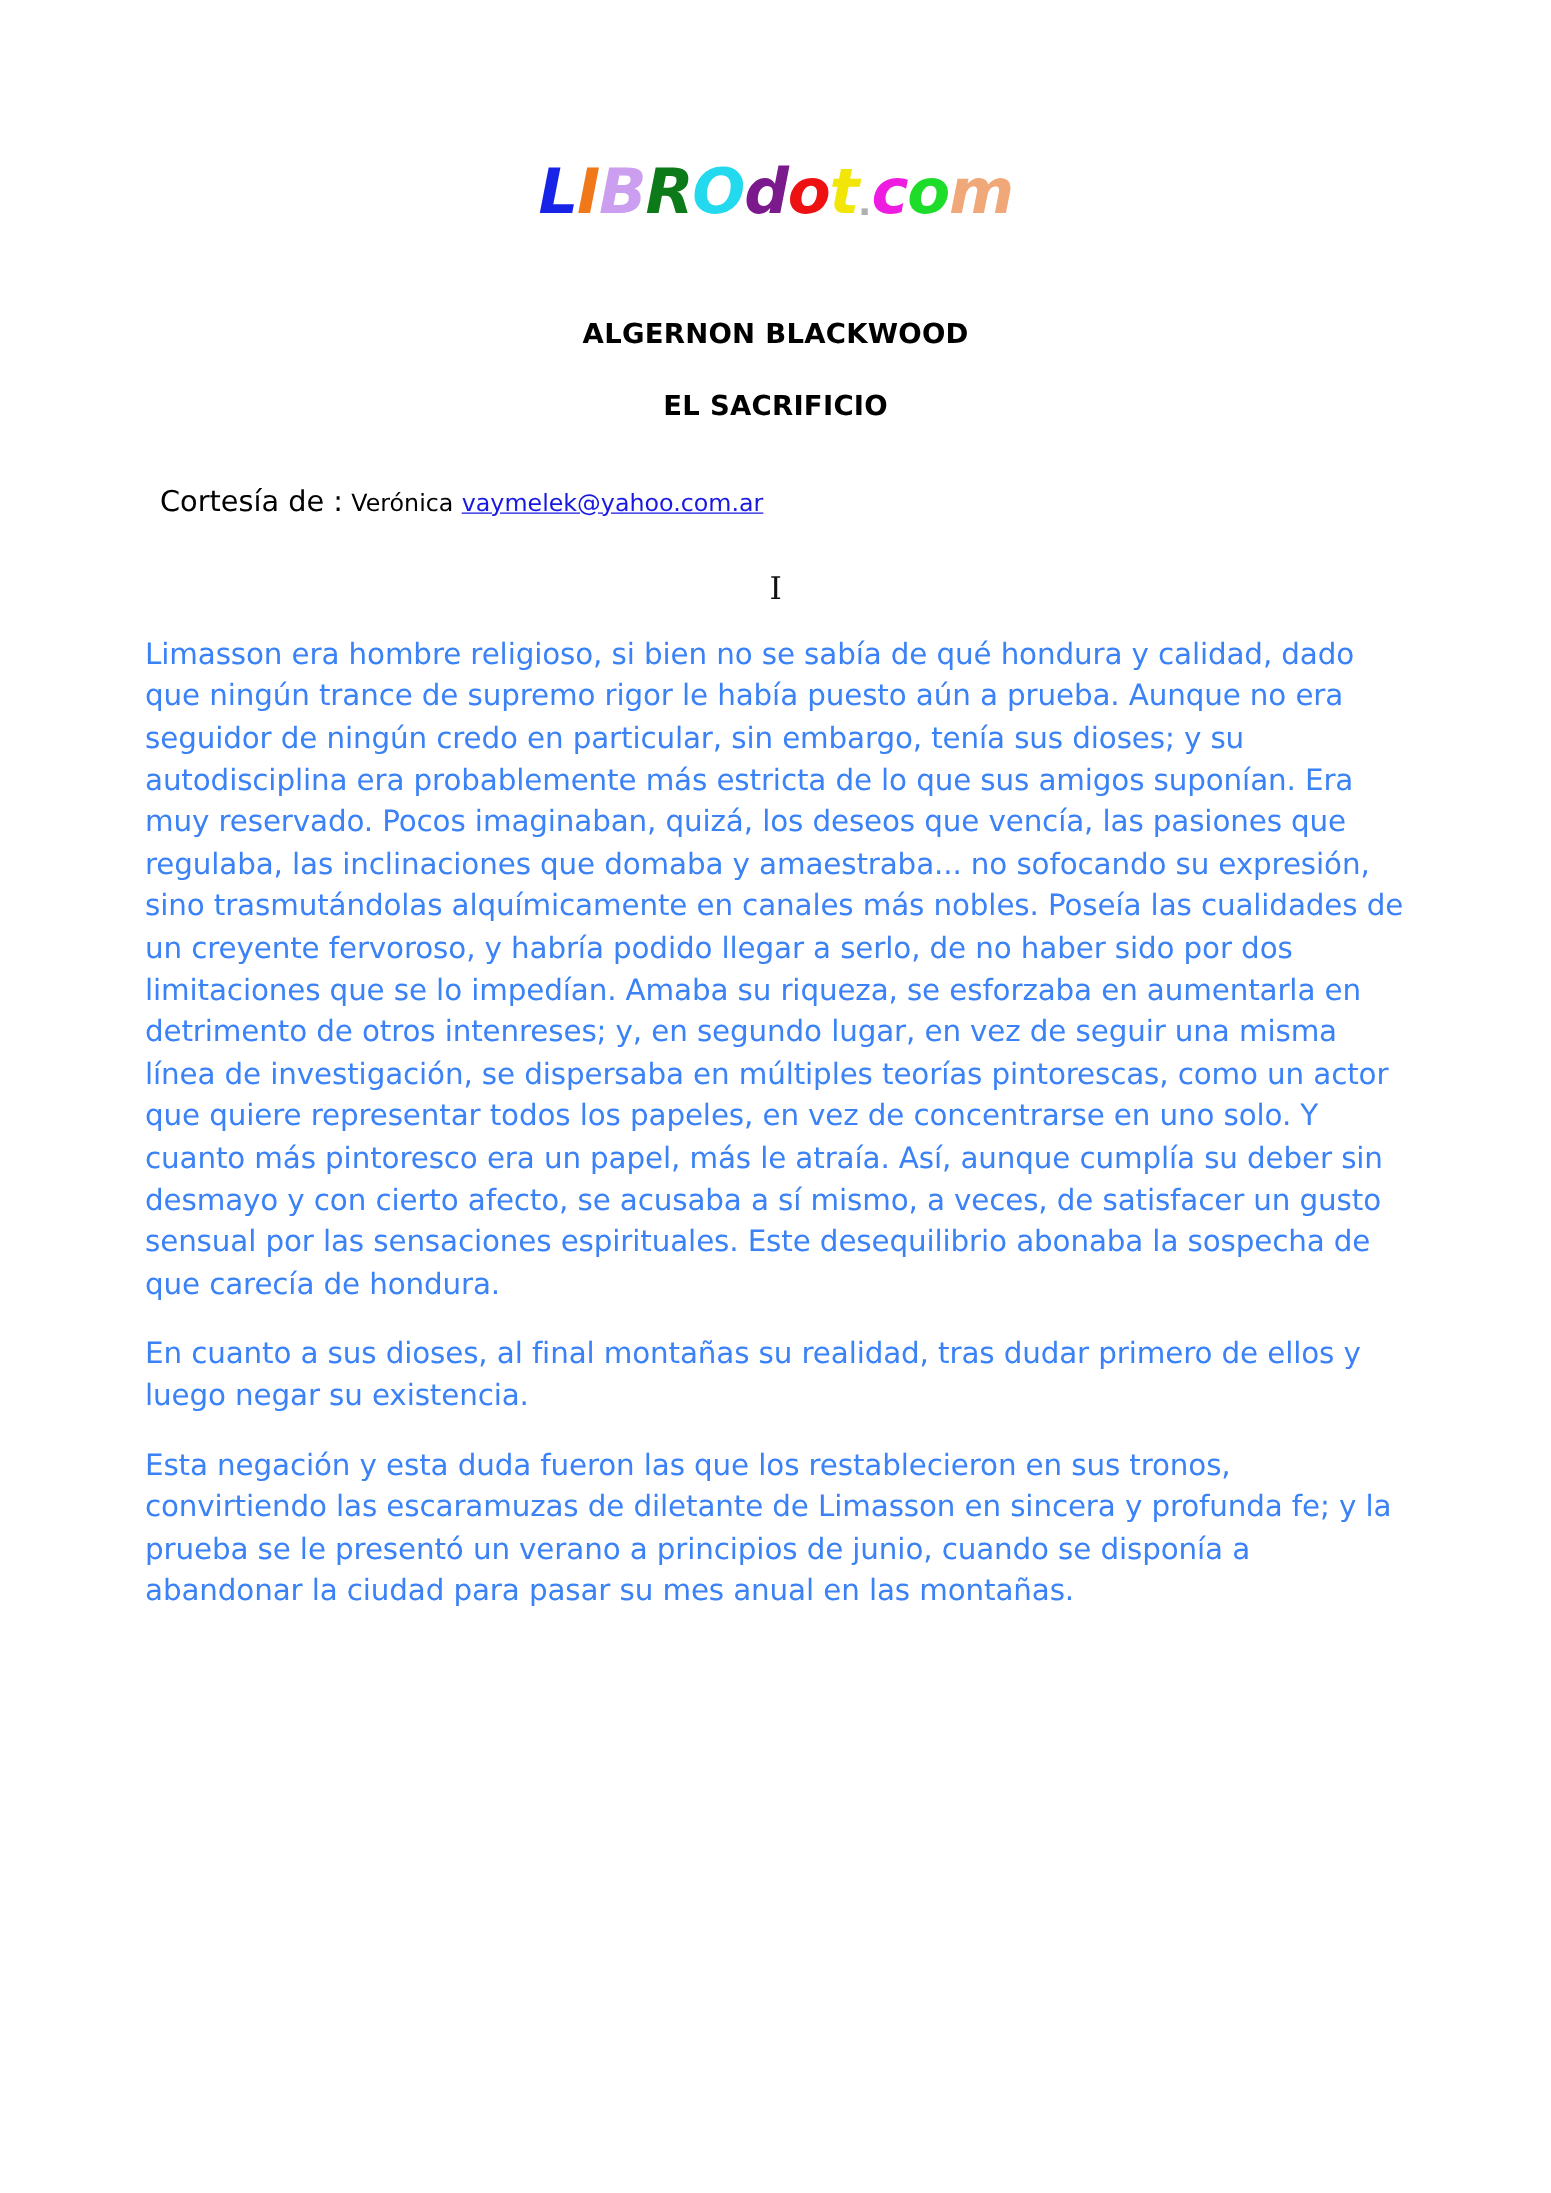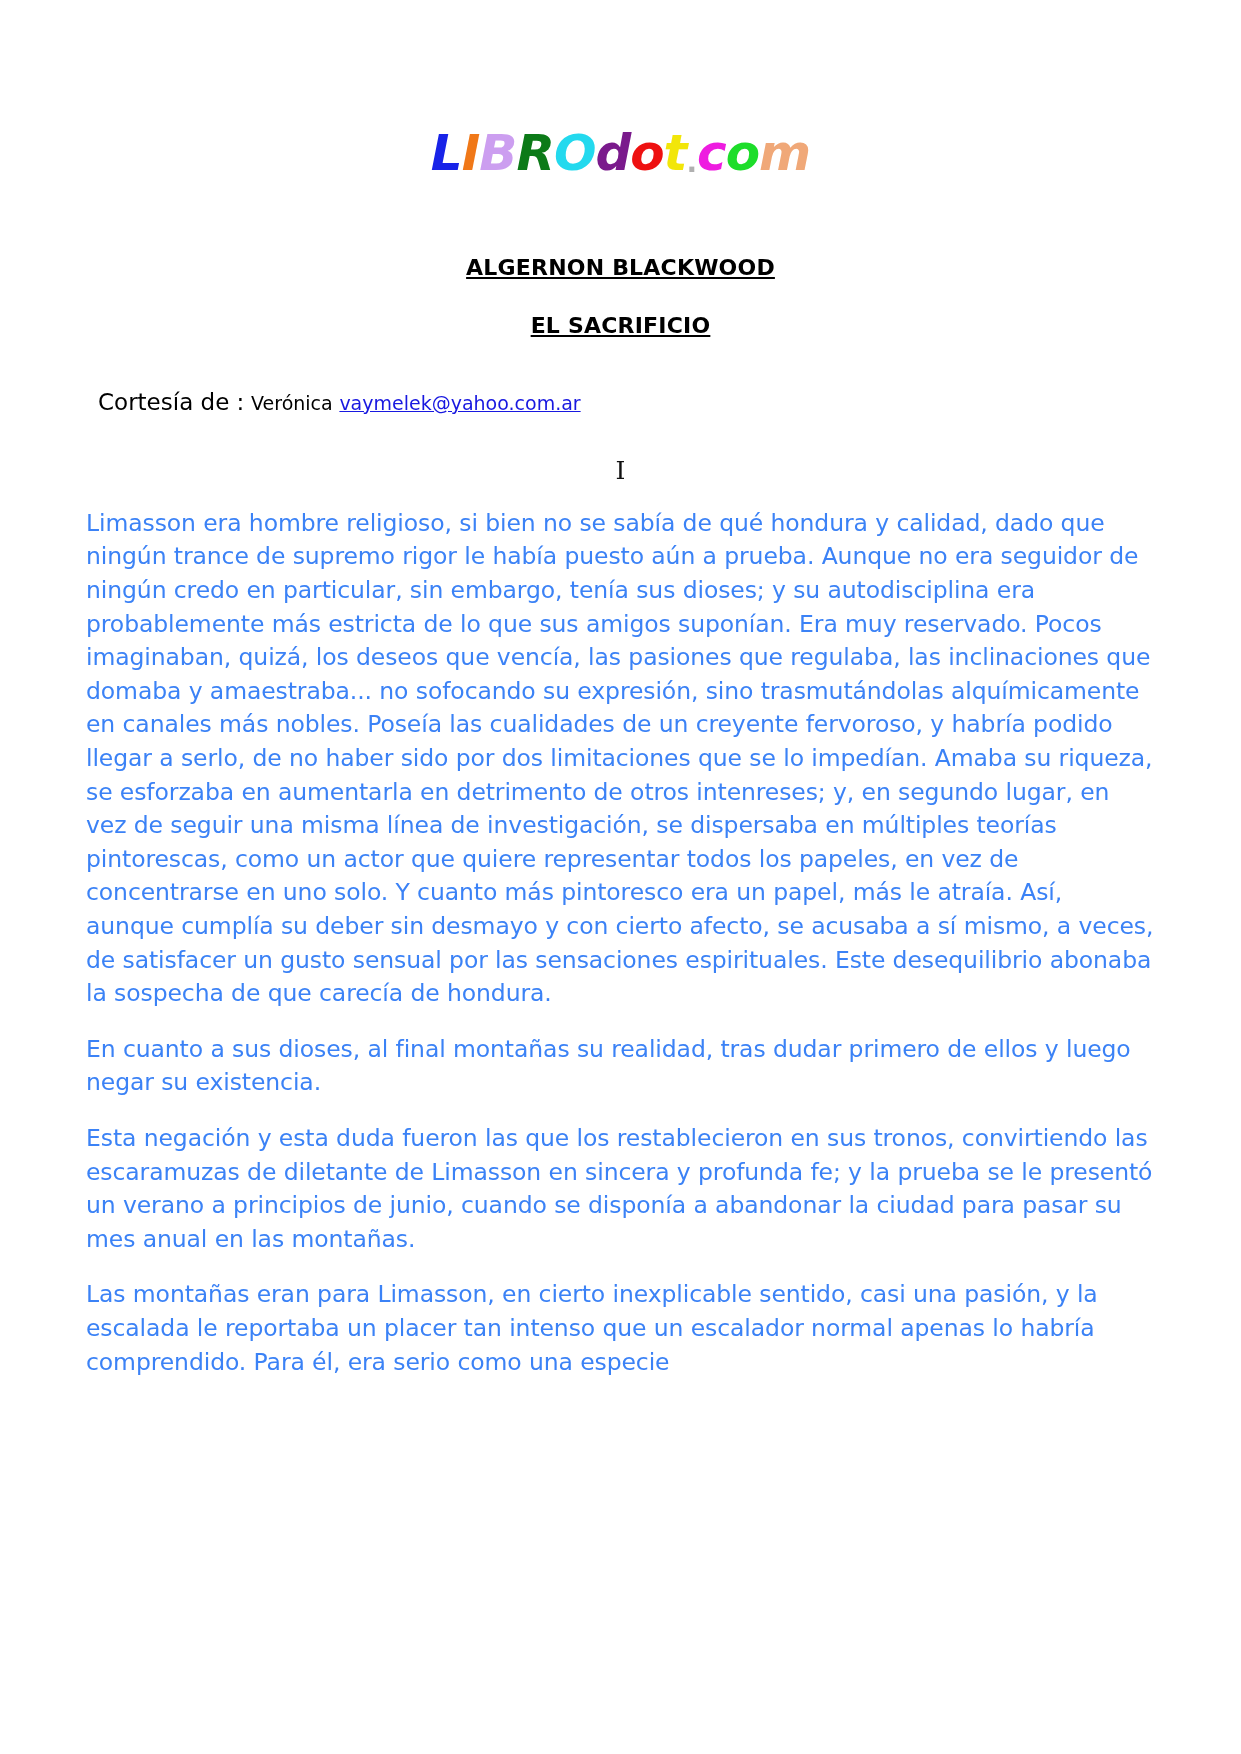--- a/index.html
+++ b/index.html
@@ -13,21 +13,21 @@
     font-family: "DejaVu Sans", sans-serif;
     color: #000000;
     overflow: hidden;
   }
   .page {
     position: relative;
     width: 1241px;
     height: 1748px;
     background: #ffffff;
     box-sizing: border-box;
-    padding: 0 86px;
+    padding: 0 116px;
   }
 
   
   .logo-wrap {
     padding-top: 128px;
     text-align: center;
     line-height: 1;
   }
   .logo {
     display: inline-block;
@@ -49,21 +49,20 @@
   }
 
   
   .doc-heading {
     text-align: center;
     font-family: "DejaVu Sans", sans-serif;
     font-weight: bold;
     font-size: 22px;
     letter-spacing: 0.2px;
     color: #000;
-    text-decoration: underline;
   }
   .author { margin-top: 77px; }
   .title  { margin-top: 33px; }
 
   
   .courtesy {
     margin-top: 50px;
     font-size: 21px;
     line-height: 1.3;
     padding-left: 12px;
@@ -122,16 +121,15 @@
     <span class="small">Verónica</span>
     <a class="email" href="#">vaymelek@yahoo.com.ar</a>
   </div>
 
   <div class="section-numeral">I</div>
 
   <div class="body-text" id="body-text">
       <p>Limasson era hombre religioso, si bien no se sabía de qué hondura y calidad, dado que ningún trance de supremo rigor le había puesto aún a prueba. Aunque no era seguidor de ningún credo en particular, sin embargo, tenía sus dioses; y su autodisciplina era probablemente más estricta de lo que sus amigos suponían. Era muy reservado. Pocos imaginaban, quizá, los deseos que vencía, las pasiones que regulaba, las inclinaciones que domaba y amaestraba... no sofocando su expresión, sino trasmutándolas alquímicamente en canales más nobles. Poseía las cualidades de un creyente fervoroso, y habría podido llegar a serlo, de no haber sido por dos limitaciones que se lo impedían. Amaba su riqueza, se esforzaba en aumentarla en detrimento de otros intenreses; y, en segundo lugar, en vez de seguir una misma línea de investigación, se dispersaba en múltiples teorías pintorescas, como un actor que quiere representar todos los papeles, en vez de concentrarse en uno solo. Y cuanto más pintoresco era un papel, más le atraía. Así, aunque cumplía su deber sin desmayo y con cierto afecto, se acusaba a sí mismo, a veces, de satisfacer un gusto sensual por las sensaciones espirituales. Este desequilibrio abonaba la sospecha de que carecía de hondura.</p>
       <p>En cuanto a sus dioses, al final montañas su realidad, tras dudar primero de ellos y luego negar su existencia.</p>
       <p>Esta negación y esta duda fueron las que los restablecieron en sus tronos, convirtiendo las escaramuzas de diletante de Limasson en sincera y profunda fe; y la prueba se le presentó un verano a principios de junio, cuando se disponía a abandonar la ciudad para pasar su mes anual en las montañas.</p>
-      <p>Las montañas eran para Limasson, en cierto inexplicable sentido, casi una pasión, y la escalada le reportaba un placer tan intenso que un escalador normal apenas lo habría comprendido. Para él, era serio como una especie</p>
     </div>
 
 </div>
 
 </body></html>

